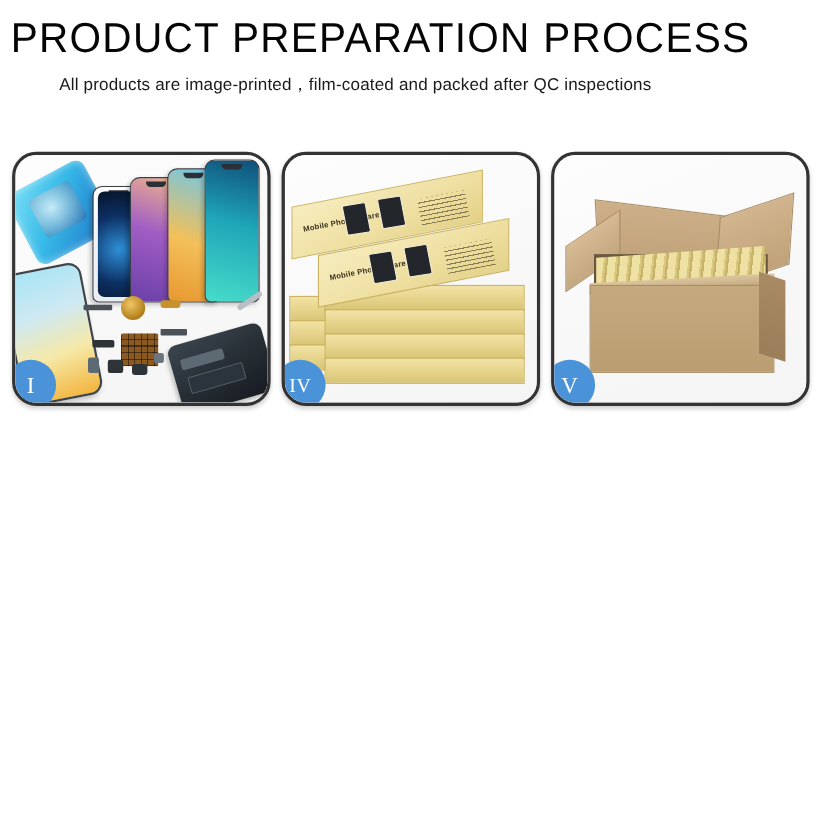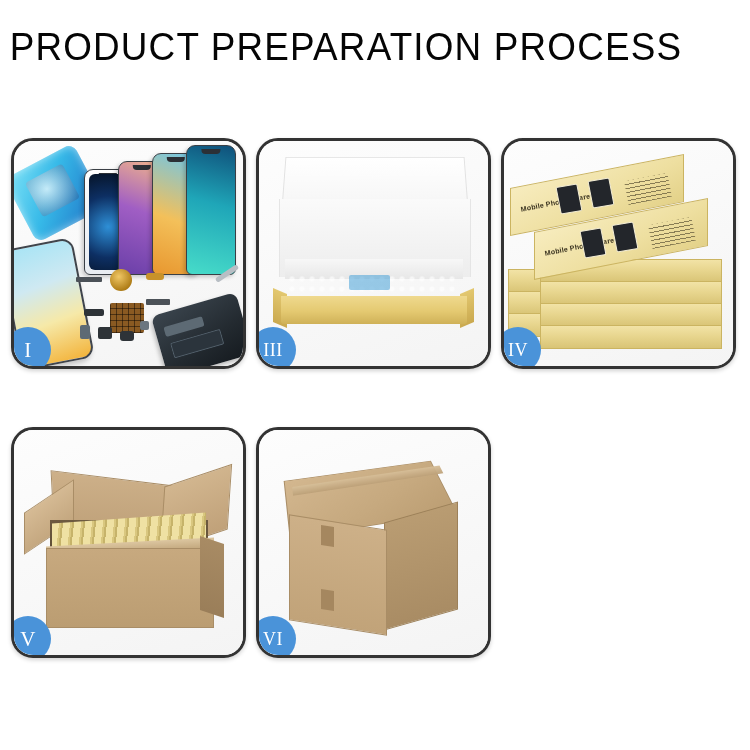--- a/index.html
+++ b/index.html
@@ -11,21 +11,21 @@
     width: 750px;
     height: 750px;
     font-family: "Liberation Sans", sans-serif;
     overflow: hidden;
     position: relative;
   }
 
   
   .header {
     width: 646px;
-    padding-top: 28px;
+    padding-top: 16px;
     text-align: center;
   }
   .page-title {
     font-family: "Liberation Sans", sans-serif;
     font-size: 38px;
     font-weight: 500;
     letter-spacing: 1.2px;
     color: #050505;
     line-height: 1;
     transform: scaleX(0.97);
@@ -334,20 +334,21 @@
   .p6-seam2{
     position:absolute;left:62px;top:160px;width:13px;height:20px;
     background:#a5875f;transform:skewY(9deg);
   }
 </style>
 </head>
 <body>
 
 <div class="header">
   <div class="page-title">PRODUCT PREPARATION PROCESS</div>
+  <div class="page-subtitle">All products are image-printed，film-coated and packed after QC inspections</div>
 </div>
 
 <div class="panel-grid">
 
   <div class="panel">
     <div class="panel-stage">
       <div class="p1-filmstrip"></div>
       <div class="p1-fan">
         <div class="p1-ph a">
             <div class="p1-notch"></div>
@@ -375,32 +376,20 @@
         <div class="pt" style="left:64px;top:52px;width:9px;height:9px;background:#6b7680;"></div>
         <div class="pt ribbon" style="left:70px;top:30px;width:24px;height:6px;"></div>
         <div class="p1-board"></div>
         <div class="pt silver" style="right:4px;top:2px;width:26px;height:5px;border-radius:3px;transform:rotate(-34deg);"></div>
       </div>
     </div>
     <div class="badge">I</div>
   </div>
 
 
-  <div class="panel">
-    <div class="panel-stage">
-      <div class="p3-lidback"></div>
-      <div class="p3-inner"></div>
-      <div class="p3-foam"></div>
-      <div class="p3-product"></div>
-      <div class="p3-flapL"></div>
-      <div class="p3-flapR"></div>
-      <div class="p3-front"></div>
-    </div>
-    <div class="badge wide">III</div>
-  </div>
 
   <div class="panel">
     <div class="panel-stage p4">
 
       <div class="p4-box" style="left:4px;  top:128px;"></div>
       <div class="p4-box" style="left:4px;  top:150px;"></div>
       <div class="p4-box" style="left:4px;  top:172px;"></div>
 
       <div class="p4-box" style="left:36px; top:118px;width:180px;"></div>
       <div class="p4-box" style="left:36px; top:140px;width:180px;"></div>
@@ -429,25 +418,14 @@
       <div class="p5-flapLeft"></div>
       <div class="p5-inside"></div>
       <div class="p5-contents"></div>
       <div class="p5-rim"></div>
       <div class="p5-body"></div>
       <div class="p5-side"></div>
     </div>
     <div class="badge">V</div>
   </div>
 
-  <div class="panel">
-    <div class="panel-stage">
-      <div class="p6-top"></div>
-      <div class="p6-tape"></div>
-      <div class="p6-right"></div>
-      <div class="p6-front"></div>
-      <div class="p6-seam"></div>
-      <div class="p6-seam2"></div>
-    </div>
-    <div class="badge wide">VI</div>
-  </div>
 
 </div>
 
 </body></html>

